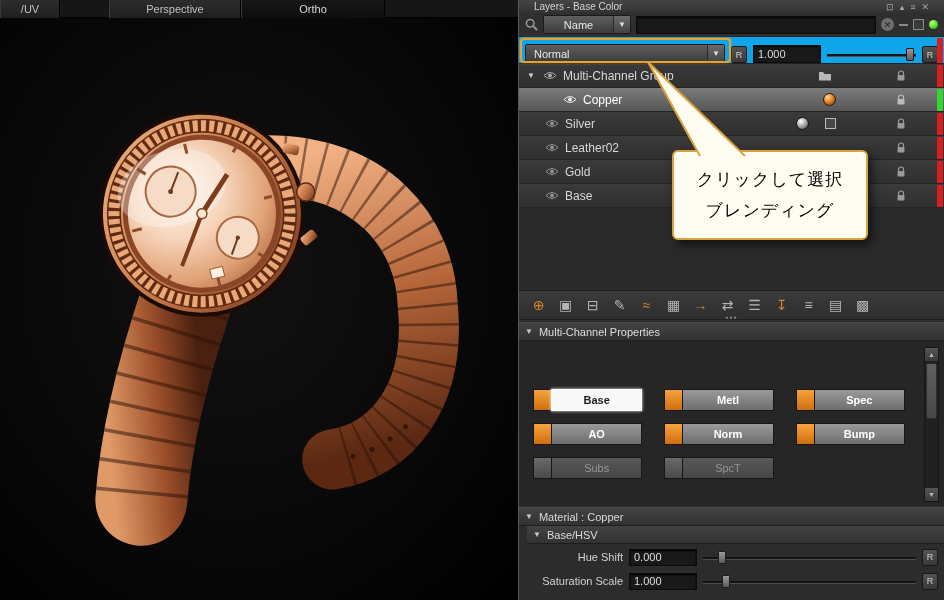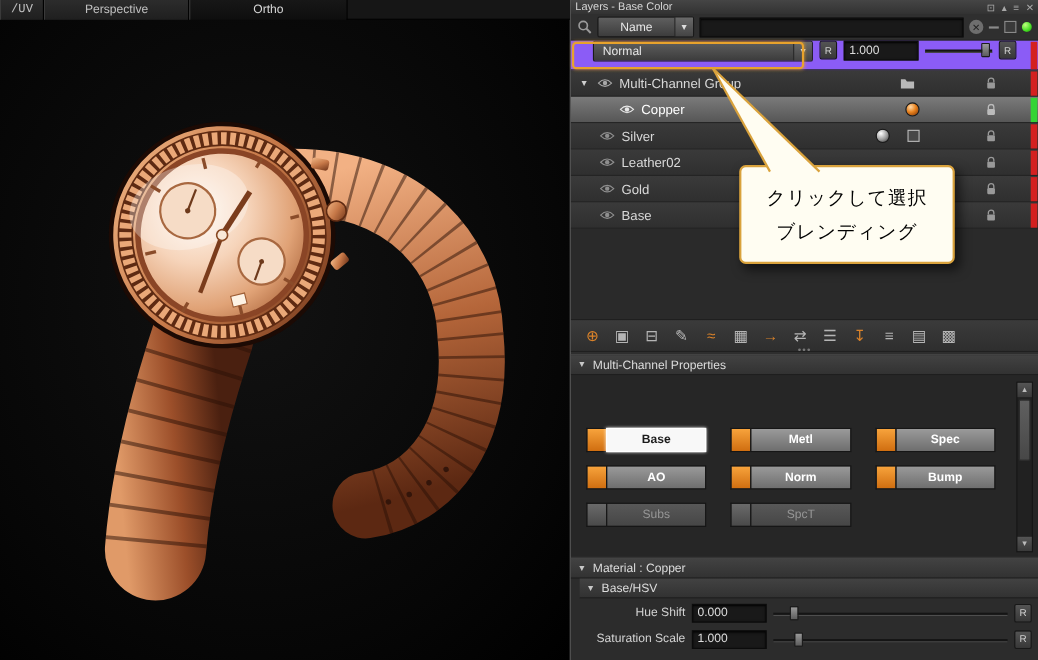--- a/index.html
+++ b/index.html
@@ -7,52 +7,52 @@
   body { font-family: "Liberation Sans", sans-serif; position: relative; }
   .app { position:absolute; left:0; top:0; width:944px; height:600px; background:#2b2b2b; }
 
   
   .viewport { position:absolute; left:0; top:0; width:518px; height:600px;
     background: radial-gradient(ellipse at 45% 45%, #121212 0%, #060606 70%, #000 100%); }
   .tabbar { position:absolute; left:0; top:0; width:518px; height:18px; background:#161616;
     border-bottom:1px solid #000; display:flex; align-items:stretch; z-index:5;}
   .tab { height:18px; font-size:11px; color:#c0c0c0; background:linear-gradient(#2c2c2c,#1f1f1f);
     border-left:1px solid #3a3a3a; border-right:1px solid #000; display:flex; align-items:center; justify-content:center; }
-  .tab-uv { width:40px;font-family:Liberation Mono, monospace; }
-  .tab-persp { width:132px; }
+  .tab-uv { width:60px; }
+  .tab-persp { width:132px; margin-left:49px; }
   .tab-ortho { width:144px; background:linear-gradient(#171717,#0e0e0e); color:#d8d8d8; }
   .watchsvg { position:absolute; left:0; top:18px; }
 
   
   .rpanel { position:absolute; left:518px; top:0; width:426px; height:600px; background:#2e2e2e;
     border-left:1px solid #585858; }
   .ptitle { position:absolute; left:0; top:0; width:100%; height:13px; background:linear-gradient(#454545,#323232);
-    display:flex; align-items:center; padding:0 4px; }
+    display:flex; align-items:center; padding:0 15px; }
   .ptitle-text { font-size:10px; color:#d6d6d6; }
   .ptitle-icons { margin-left:auto; display:flex; gap:6px; }
   .ptitle-icons span { font-size:9px; color:#a8a8a8; line-height:10px; cursor:default; }
 
   .searchrow { position:absolute; left:0; top:13px; width:100%; height:24px; background:#2f2f2f;
     display:flex; align-items:center; padding:0 6px; gap:5px; border-bottom:1px solid #242424;}
   .combo { height:19px; display:flex; align-items:center; background:linear-gradient(#5f5f5f,#3c3c3c);
     border:1px solid #1a1a1a; border-radius:2px; color:#e6e6e6; font-size:11px; }
   .combo .ctext { padding:0 8px; flex:1; white-space:nowrap; overflow:hidden; }
   .combo .carrow { width:17px; height:17px; border-left:1px solid #2a2a2a; background:linear-gradient(#6a6a6a,#444);
     display:flex; align-items:center; justify-content:center; font-size:8px; color:#ddd; }
   .name-combo { width:88px;text-align:center; }
   .filter-input { flex:1; height:18px; background:#191919; border:1px solid #0b0b0b; color:#ddd;
     font-size:11px; padding:0 4px; box-shadow: inset 0 1px 2px #000; }
   .circlex { width:13px; height:13px; border-radius:50%; background:#6e6e6e; color:#222; font-size:9px;
     display:flex; align-items:center; justify-content:center; }
   .mini-dash { width:9px; height:2px; background:#8a8a8a; }
   .mini-box { width:11px; height:11px; background:#3a3a3a; border:1px solid #8a8a8a; }
   .status-dot { width:9px; height:9px; border-radius:50%; background:radial-gradient(circle at 35% 30%, #bfff80, #44dd22 60%, #1d7a0c); }
 
-  .blendrow { position:absolute; left:0; top:37px; width:100%; height:27px; background:#8b5cf6;
-    display:flex; align-items:flex-start; padding:0 20px; gap:6px; border-bottom:1px solid #222;}
+  .blendrow { position:absolute; left:0; top:37px; width:100%; height:27px; background:#0ea5e9;
+    display:flex; align-items:flex-end; padding:0 6px; gap:6px; border-bottom:1px solid #222;}
   .blend-combo { width:200px; position:relative; z-index:2; }
   .blend-highlight { position:absolute; left:1px; top:1px; width:211px; height:25px; border:2px solid #e8a22c;
     border-radius:4px; pointer-events:none; z-index:3; box-shadow:0 0 3px rgba(232,162,44,.6); }
   .rbtn { width:16px; height:17px; background:linear-gradient(#545454,#383838); border:1px solid #181818;
     color:#cfcfcf; font-size:9px; border-radius:2px; display:flex; align-items:center; justify-content:center; font-family:"Liberation Sans",sans-serif; }
   .numfield { width:68px; height:18px; background:#191919; border:1px solid #0b0b0b; color:#ddd;
     font-size:11px; padding:0 4px; box-shadow: inset 0 1px 2px #000; }
   .slider { position:relative; flex:1; height:17px; }
   .slider .track { position:absolute; left:0; right:0; top:8px; height:3px; background:#151515; border-bottom:1px solid #4e4e4e; }
   .slider .handle { position:absolute; top:2px; width:8px; height:13px; background:linear-gradient(#9a9a9a,#5c5c5c);

